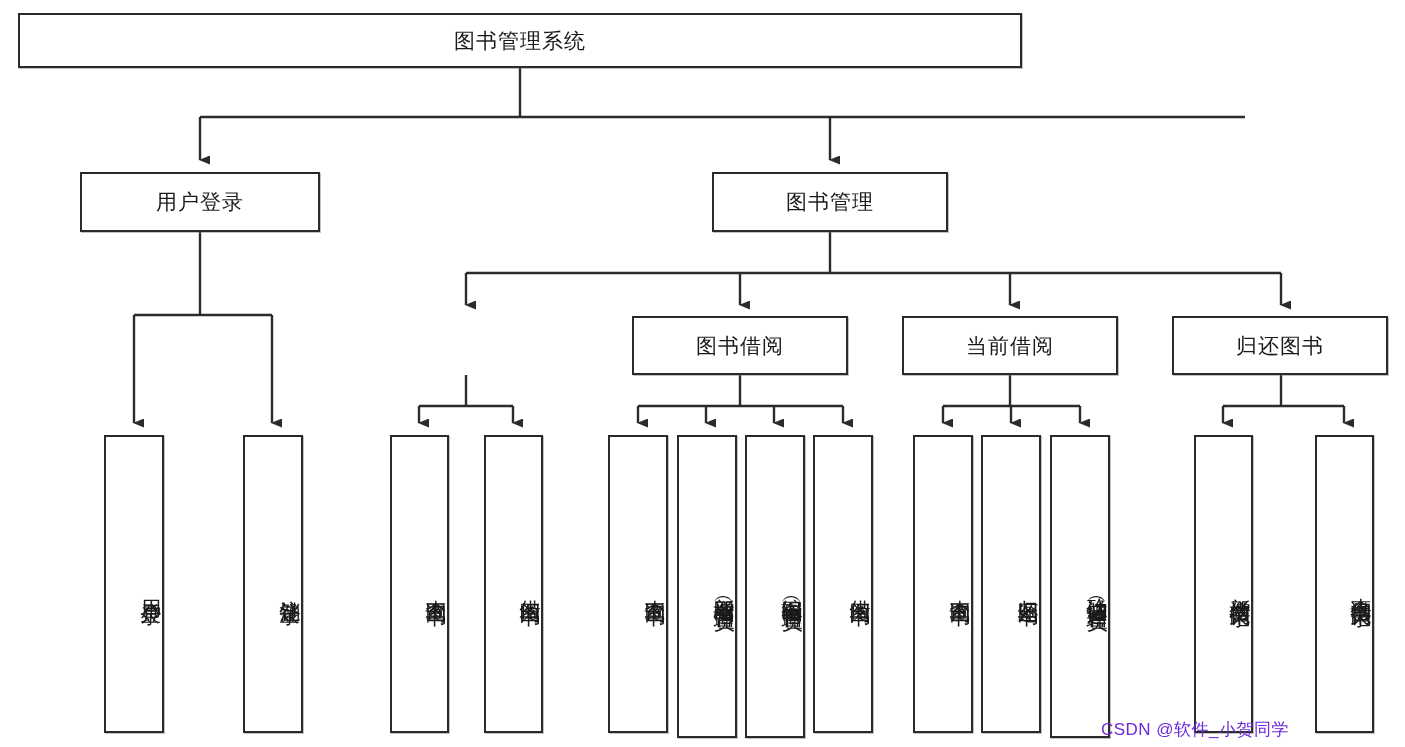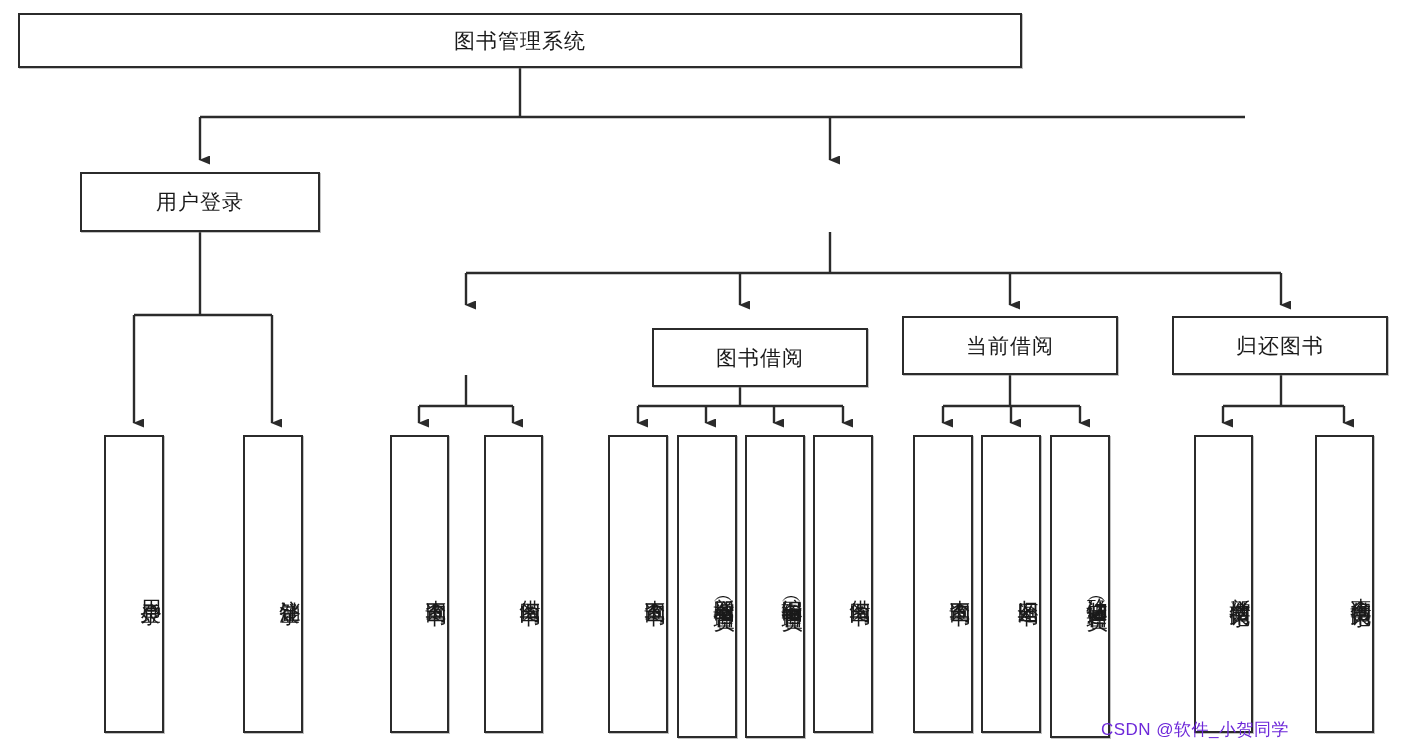--- a/index.html
+++ b/index.html
@@ -114,22 +114,25 @@
     </g>
   </svg>
 
   <div class="node h" style="left:18px;top:13px;width:1004px;height:55px;">
     <span>图书管理系统</span>
   </div>
 
   <div class="node h" style="left:80px;top:172px;width:240px;height:60px;">
     <span>用户登录</span>
   </div>
+  <div class="node h" style="left:712px;top:172px;width:236px;height:60px;">
+    <span>图书管理</span>
+  </div>
 
-  <div class="node h" style="left:632px;top:328px;width:216px;height:59px;margin-left:20px;">
+  <div class="node h" style="left:632px;top:316px;width:216px;height:59px;">
     <span>图书借阅</span>
   </div>
   <div class="node h" style="left:902px;top:316px;width:216px;height:59px;">
     <span>当前借阅</span>
   </div>
   <div class="node h" style="left:1172px;top:316px;width:216px;height:59px;">
     <span>归还图书</span>
   </div>
 
   <div class="node v" style="left:104px;top:435px;width:60px;height:298px;">

